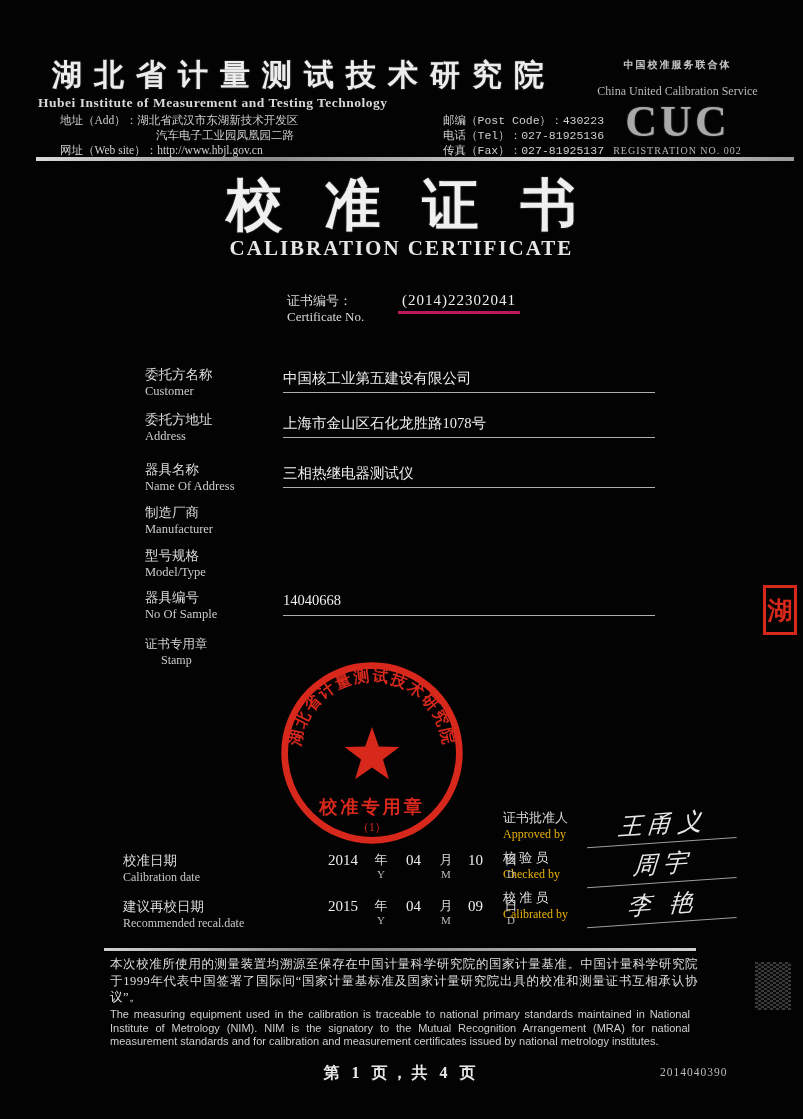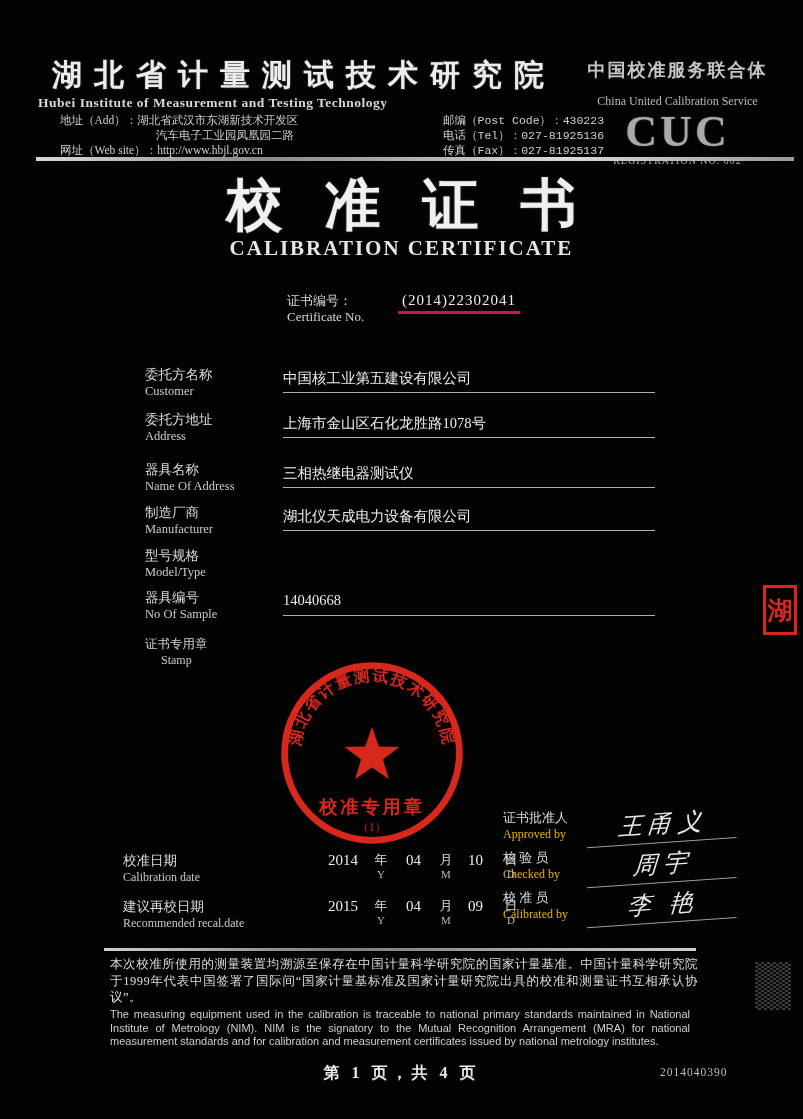--- a/index.html
+++ b/index.html
@@ -22,21 +22,21 @@
   }
   .inst-name-en{
     left:38px;top:95px;font-size:13.5px;font-weight:bold;color:#d8d8d8;
     letter-spacing:.5px;
   }
   .contact{font-size:11.5px;color:#cfcfcf;line-height:15px;}
   .contact-left{left:60px;top:113px;width:380px;}
   .contact-left .indent{padding-left:96px;}
   .contact-right{left:443px;top:113px;width:200px;font-family:Liberation Mono, monospace;}
   .cuc{left:560px;top:58px;width:235px;text-align:center;color:#b9b9b9;}
-  .cuc-cn{font-size:18px;font-weight:bold;letter-spacing:2px;color:#c6c6c6;}
+  .cuc-cn{font-size:10px;font-weight:bold;letter-spacing:2px;color:#c6c6c6;}
   .cuc-en{font-size:12px;margin-top:12px;}
   .cuc-logo{font-size:44px;font-weight:bold;letter-spacing:3px;color:#a9a9a9;
     text-shadow:0 0 2px rgba(255,255,255,.3);line-height:46px;}
   .cuc-reg{font-size:10px;letter-spacing:1px;color:#b5b5b5;}
   .hr-top{left:36px;top:157px;width:758px;height:4px;
     background:linear-gradient(90deg,#d9d9d9,#8a8a8a 30%,#d9d9d9 70%,#9a9a9a);}
   
   .doc-title{
     left:0;top:168px;width:803px;text-align:center;
     font-size:56px;font-weight:bold;color:#f0f0f0;
@@ -157,21 +157,20 @@
   <div class="abs frow-label" style="top:461px">
     <div>器具名称</div>
       <div class="en">Name Of Address</div>
   </div>
   <div class="abs frow-value" style="top:464px">三相热继电器测试仪</div>
 
   <div class="abs frow-label" style="top:504px">
     <div>制造厂商</div>
       <div class="en">Manufacturer</div>
   </div>
-  <div class="abs frow-value" style="top:507px">湖北仪天成电力设备有限公司</div>
 
   <div class="abs frow-label" style="top:547px">
     <div>型号规格</div>
       <div class="en">Model/Type</div>
   </div>
 
   <div class="abs frow-label" style="top:589px">
     <div>器具编号</div>
       <div class="en">No Of Sample</div>
   </div>

